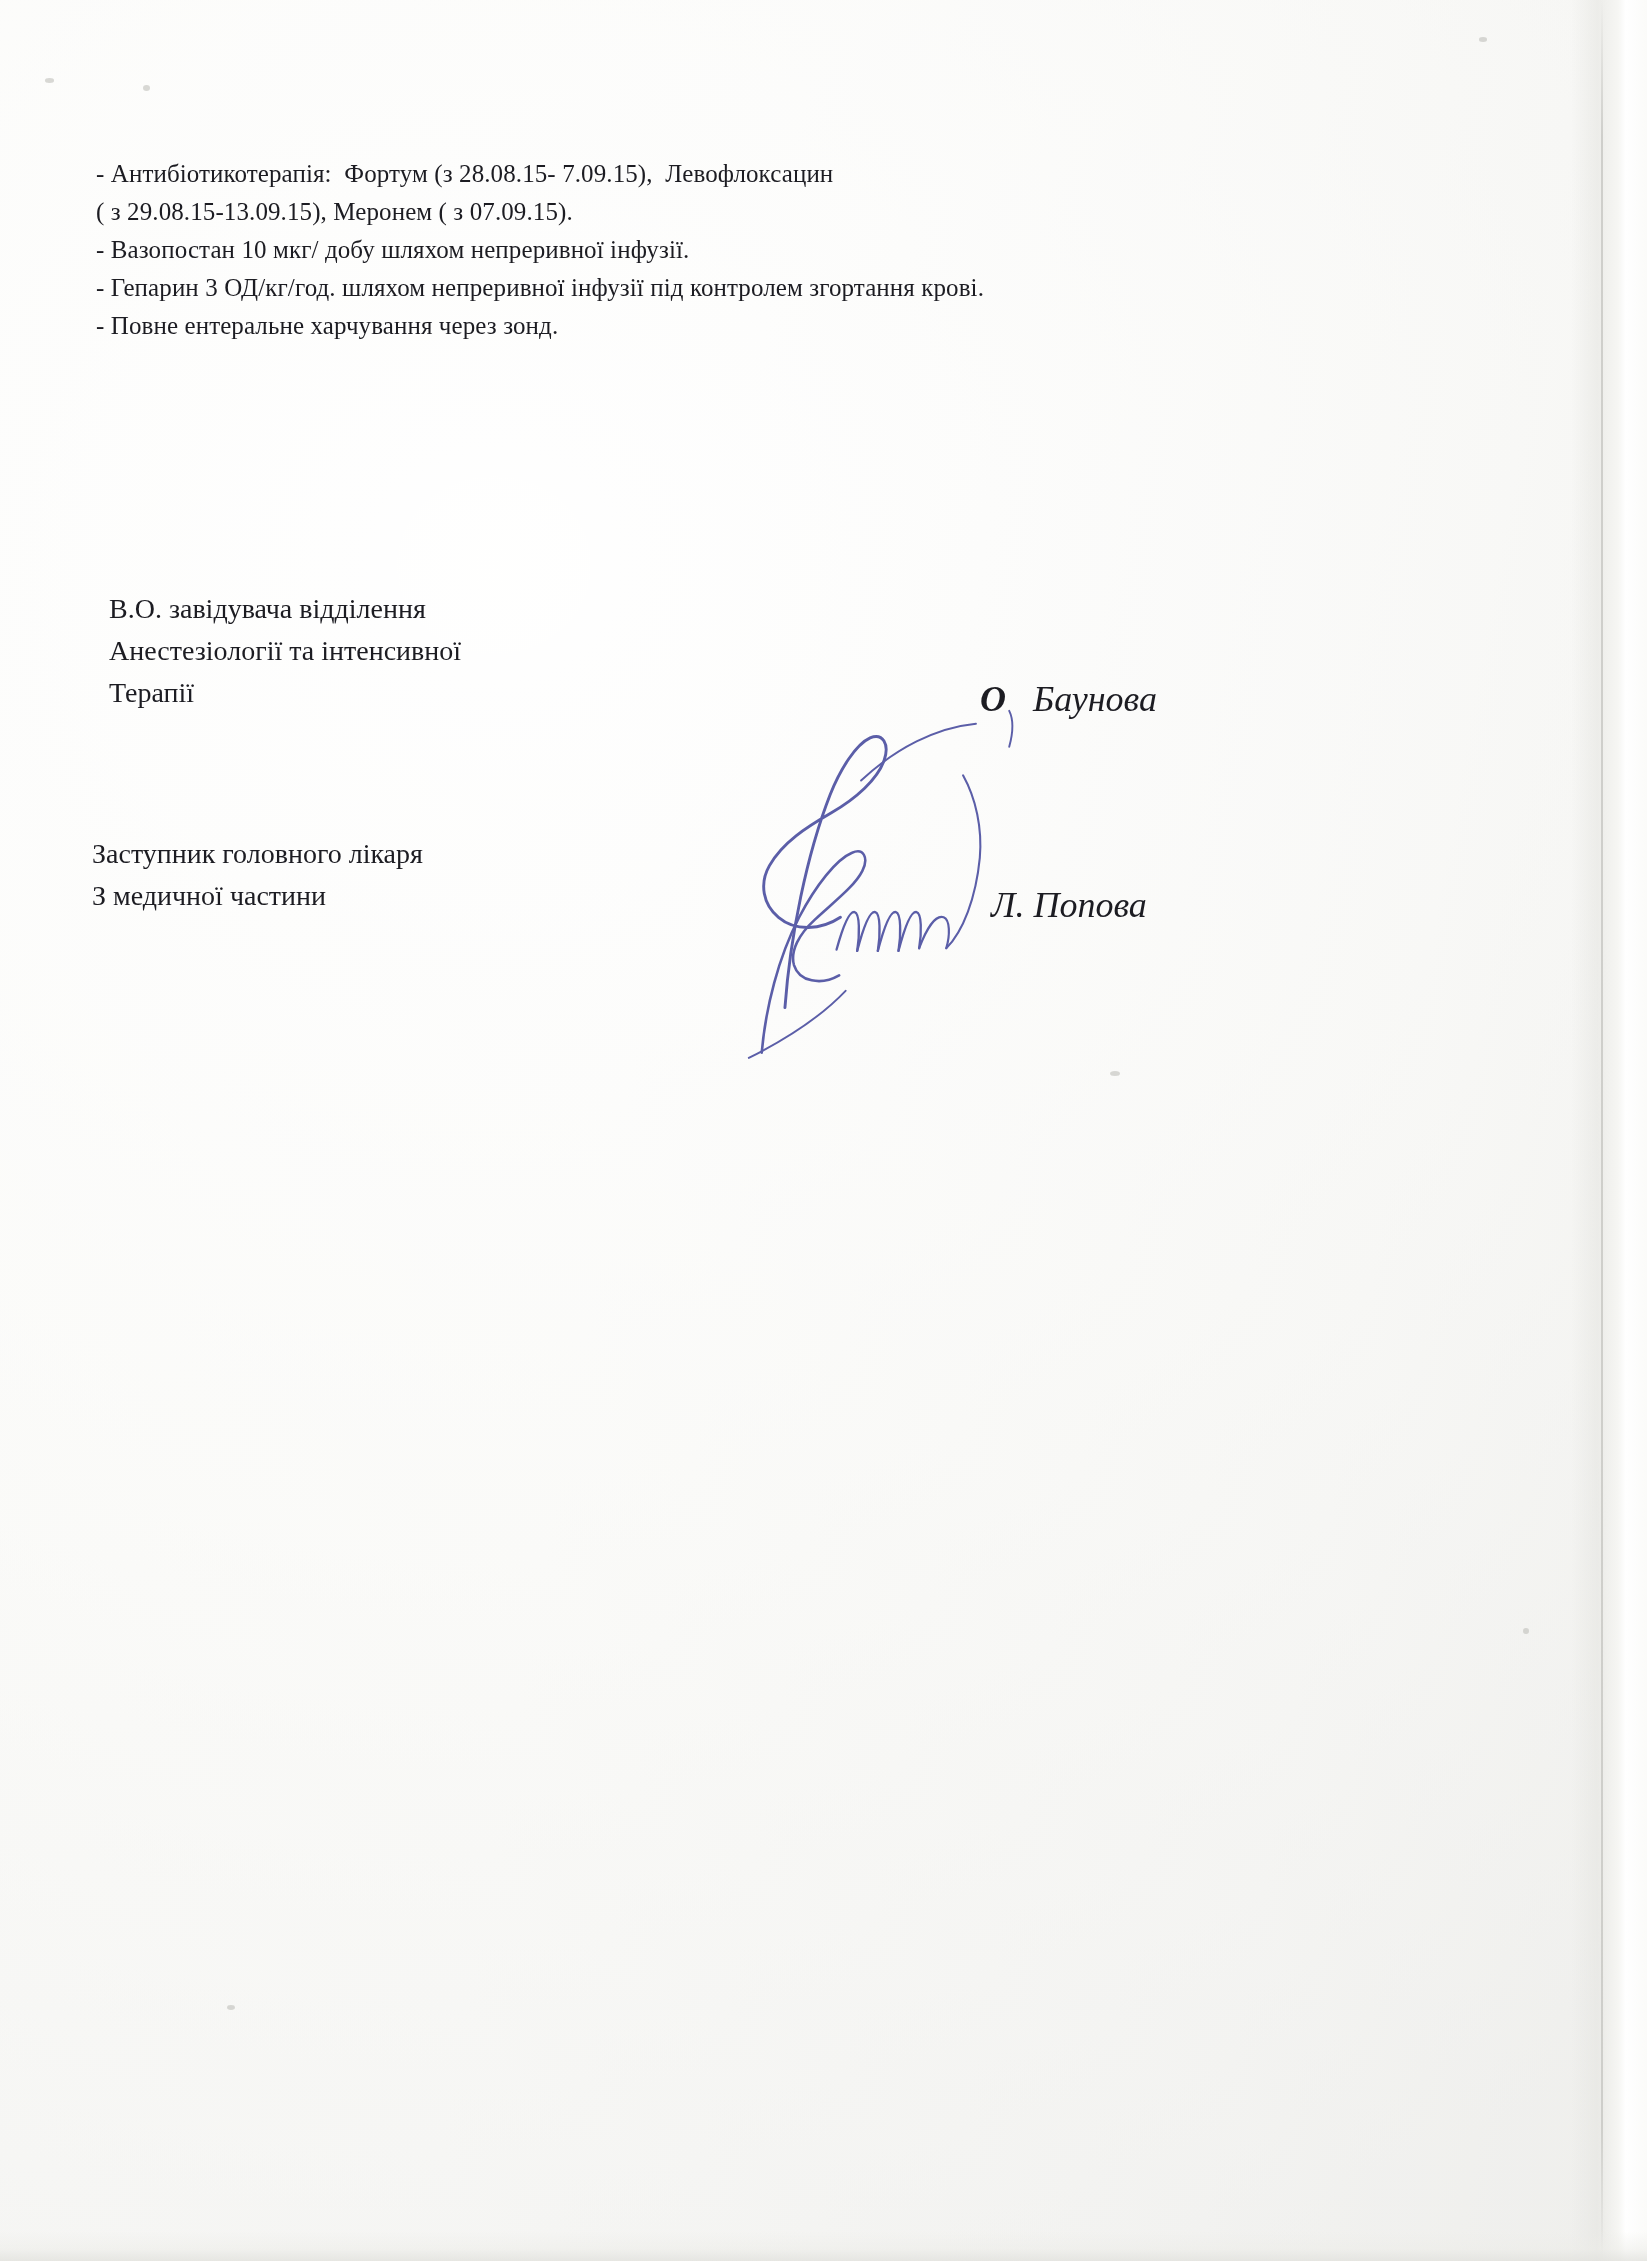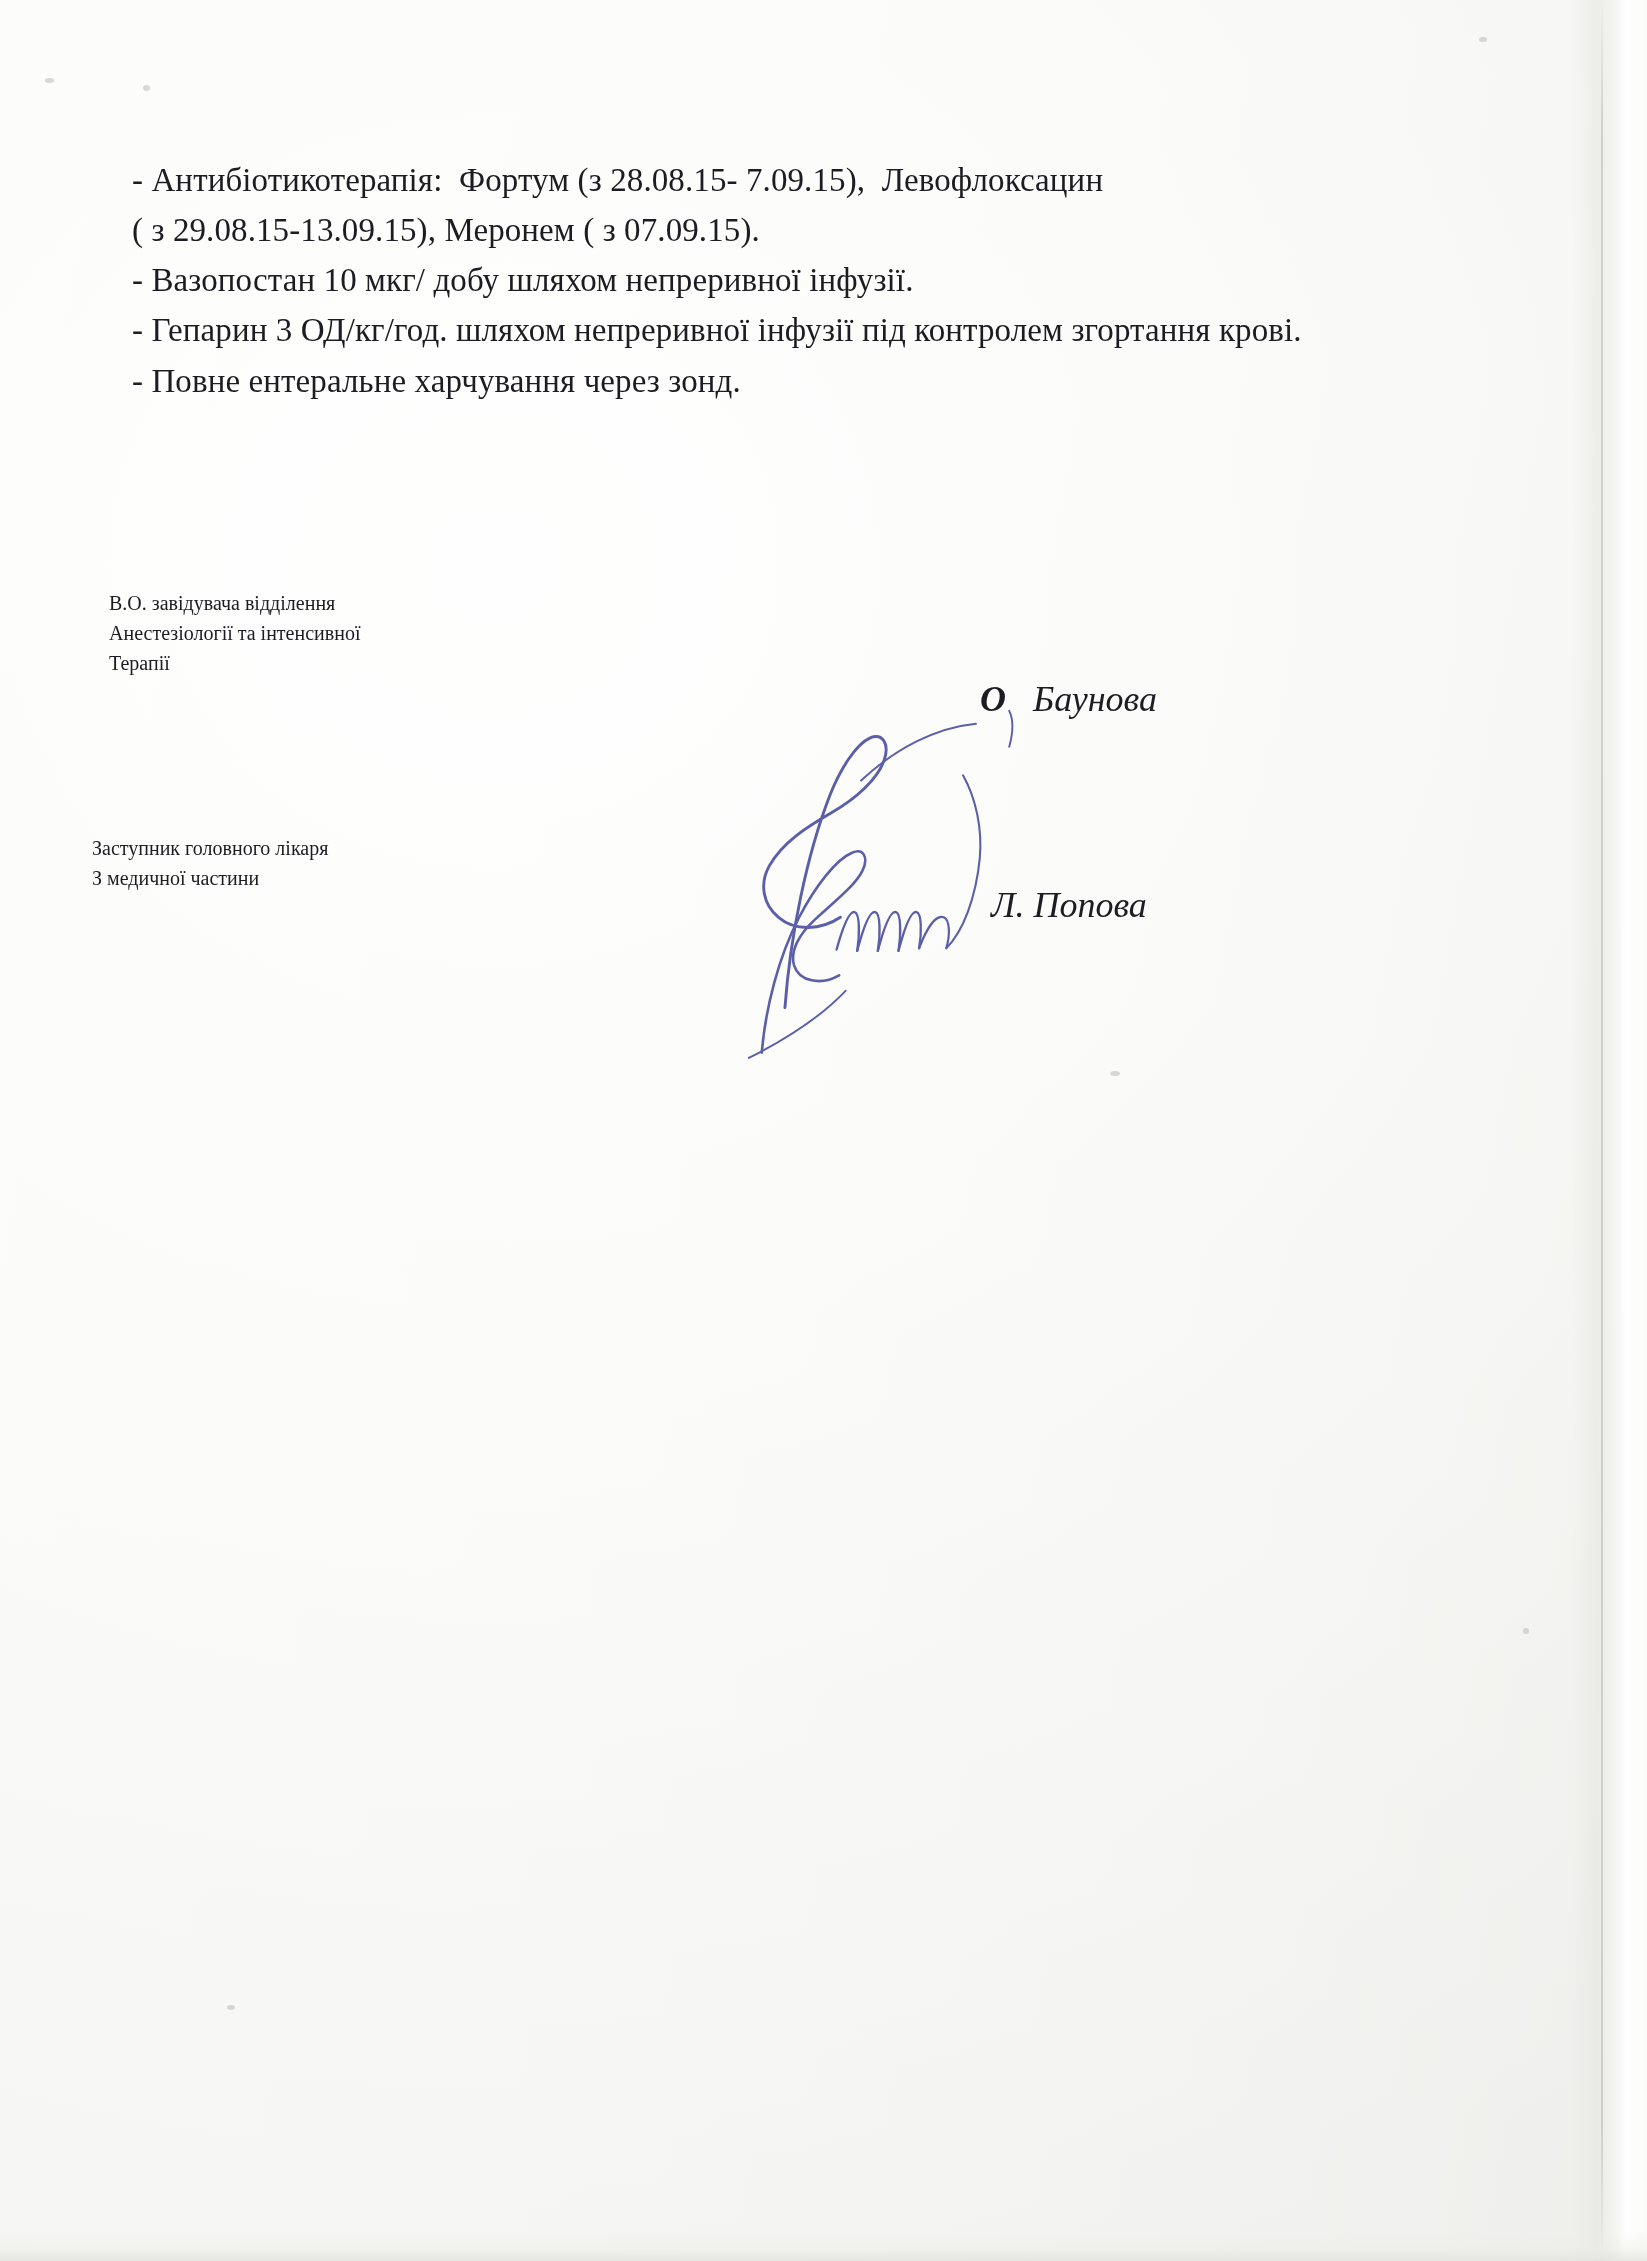--- a/index.html
+++ b/index.html
@@ -60,36 +60,35 @@
     border-radius: 50%;
     opacity: .55;
     pointer-events: none;
   }
 
   .body-text {
     position: absolute;
     left: 39px;
     top: 155px;
     width: 1505px;
-    font-size: 33px;
+    font-size: 25px;
     line-height: 1.52;
     letter-spacing: 0.1px;
-    margin-left: 36px;
   }
   .body-text .line {
     white-space: pre-wrap;
   }
   .indent {
     display: inline-block;
     width: 57px;
   }
 
   .sig-block {
     position: absolute;
-    font-size: 20px;
+    font-size: 28px;
     line-height: 1.50;
   }
   .sig-block-1 { left: 109px; top: 588px; }
   .sig-block-2 { left: 92px; top: 833px; }
 
   .sig-name {
     position: absolute;
     font-size: 36px;
     white-space: nowrap;
     font-style: italic;

